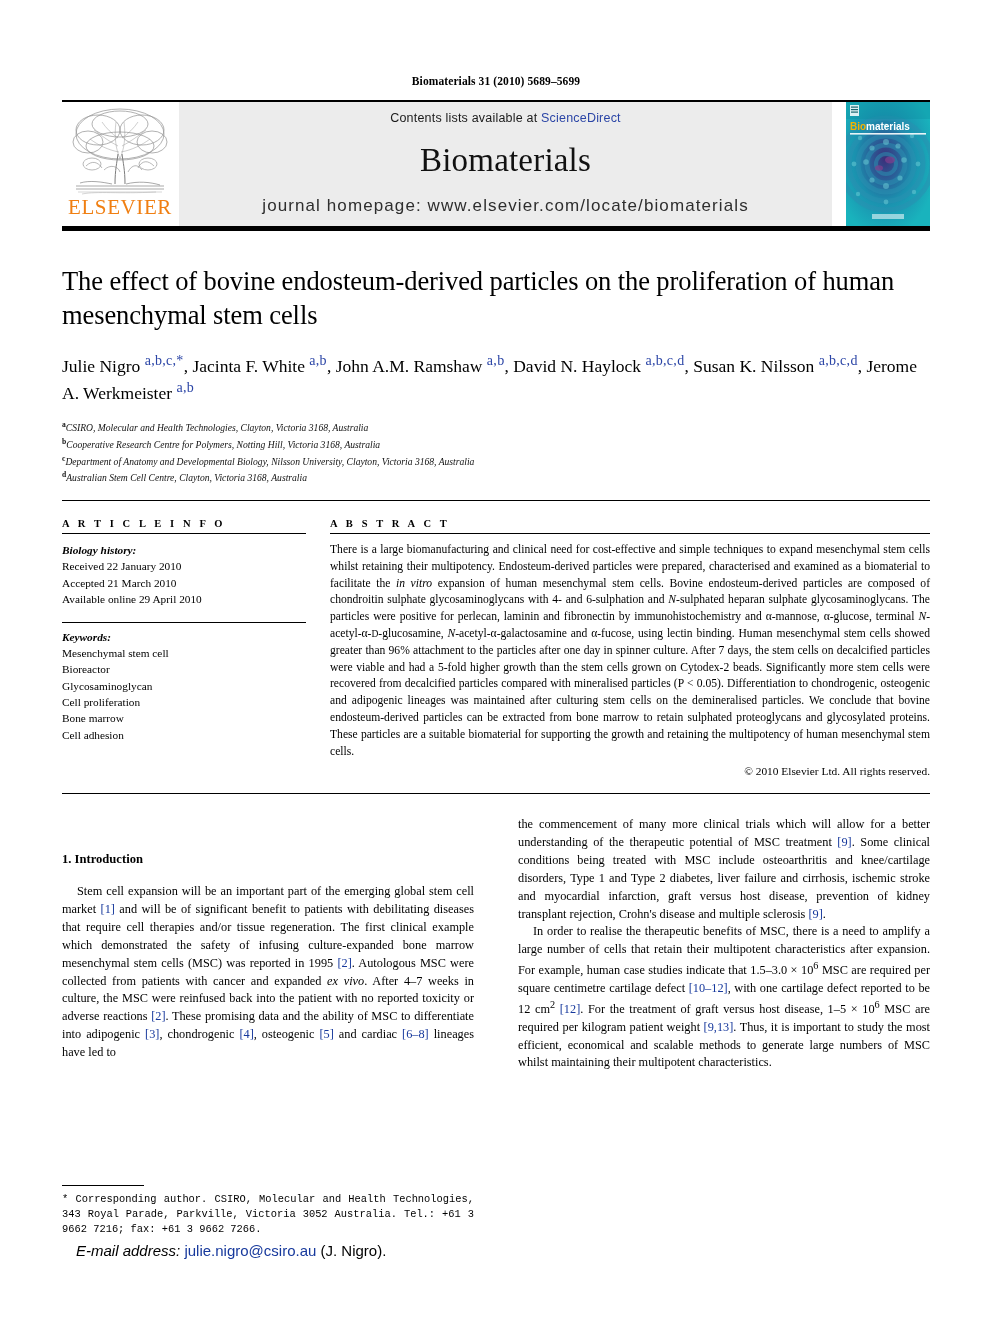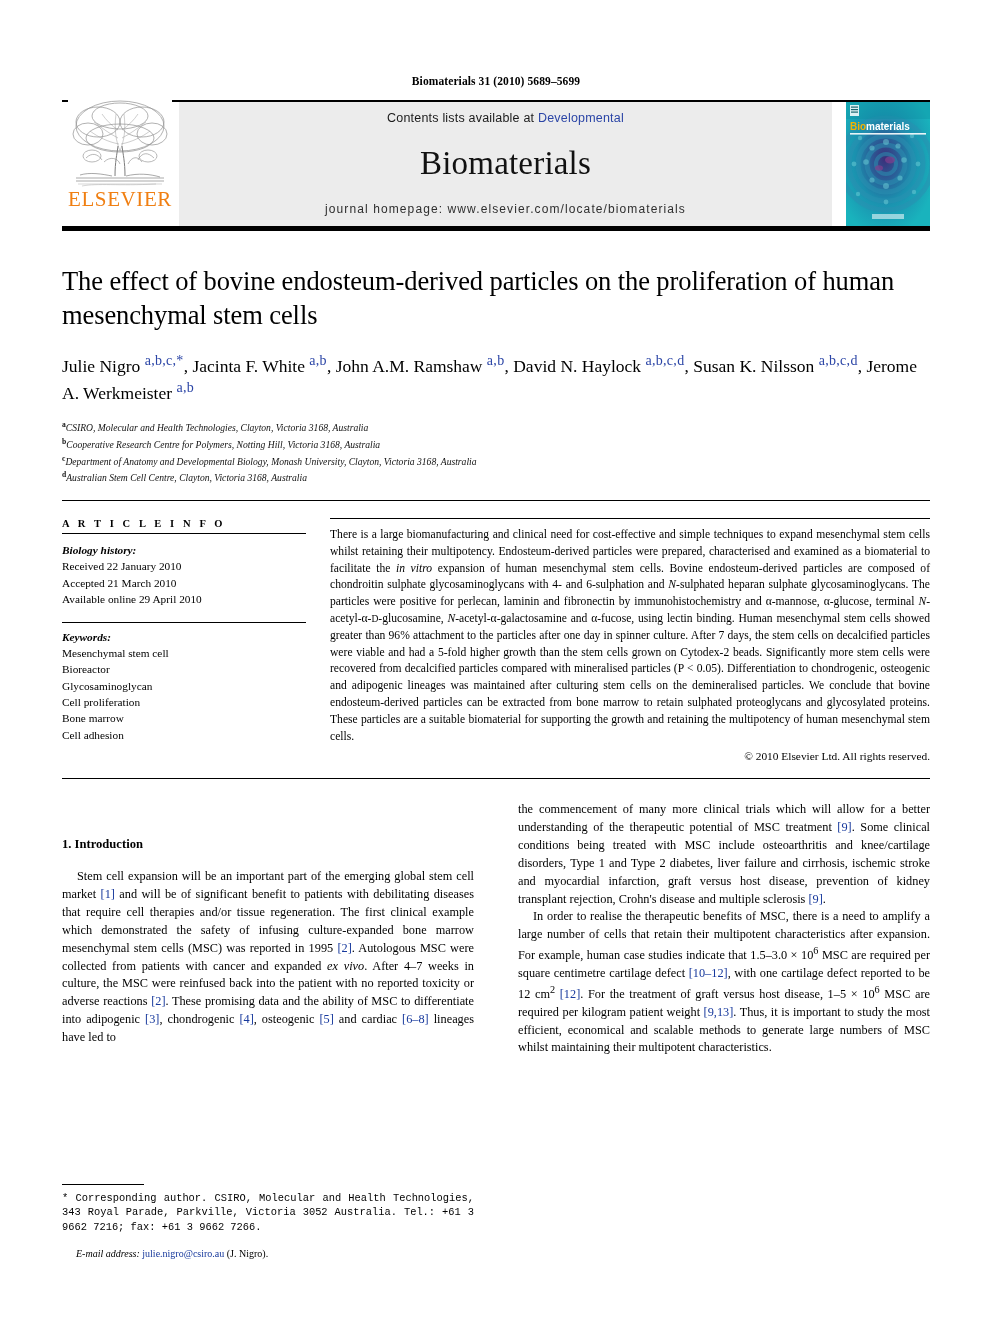--- a/index.html
+++ b/index.html
@@ -41,21 +41,21 @@
     align-items: stretch;
     height: 124px;
   }
   .elsevier-logo {
     width: 116px;
     flex: 0 0 116px;
     display: flex;
     flex-direction: column;
     align-items: center;
     justify-content: flex-end;
-    padding-bottom: 16px;
+    padding-bottom: 8px;
     box-sizing: border-box;
   }
   .tree-wrap { width: 104px; height: 92px; }
   .elsevier-word {
     font-family: "Liberation Serif", serif;
     font-size: 21px;
     letter-spacing: 0.6px;
     color: #f07f12;
     line-height: 1;
     margin-top: 1px;
@@ -83,21 +83,21 @@
   }
   .journal-name {
     font-family: "Liberation Serif", serif;
     font-size: 33px;
     color: #111;
     letter-spacing: 0.2px;
     line-height: 1;
   }
   .homepage-line {
     font-family: "Liberation Sans", sans-serif;
-    font-size: 12px;
+    font-size: 17px;
     color: #2e2e2e;
     letter-spacing: 1.1px;
   }
   .cover-thumb {
     width: 84px;
     flex: 0 0 84px;
     margin-left: 14px;
     position: relative;
     overflow: hidden;
     background: #0f8f9e;
@@ -258,25 +258,25 @@
     width: 82px;
     margin-bottom: 6px;
   }
   .fn-text {
     font-family: Liberation Mono, monospace;
     font-size: 10.4px;
     line-height: 1.42;
     text-align: justify;
   }
   .fn-email {
-    font-family: Liberation Serif, serif;
-    font-size: 10px;
+    font-family: Liberation Sans, sans-serif;
+    font-size: 15px;
     line-height: 1.42;
     text-indent: 14px;
-    margin-top: 12px;
+    margin-top: 3px;
   }
   .fn-email .it { font-style: italic; }
   .fn-email a, .fn-email .link { color: #16389c; text-decoration: none; }
   .issn-block {
     margin-top: 22px;
     font-family: "Liberation Serif", serif;
     font-size: 10.4px;
     line-height: 1.4;
   }
 </style>
@@ -334,21 +334,21 @@
             <path d="M10 88 H94"></path>
             <path d="M14 90 C30 87 50 90 88 88"></path>
           </g>
         </svg>
       </div>
       <div class="elsevier-word">ELSEVIER</div>
     </div>
 
     <div class="masthead-center">
       <div class="contents-line">
-        <span>Contents lists available at </span><span class="sd">Developmental</span>
+        <span>Contents lists available at </span><span class="sd">ScienceDirect</span>
       </div>
       <div class="journal-name">Biomaterials</div>
       <div class="homepage-line">journal homepage: www.elsevier.com/locate/biomaterials</div>
     </div>
 
     <div class="cover-thumb">
       <svg class="cover-inner" viewBox="0 0 84 124" width="84" height="124" xmlns="http://www.w3.org/2000/svg" preserveAspectRatio="none">
         <defs>
           <radialGradient id="rg" cx="46%" cy="46%" r="62%">
             <stop offset="0%" stop-color="#3b2f7a"></stop>
@@ -402,21 +402,21 @@
     </div>
   </div>
   <div class="masthead-rule"></div>
 
   <div class="title-block">
     <h1 class="article-title">The effect of bovine endosteum-derived particles on the proliferation of human mesenchymal stem cells</h1>
     <div class="authors" id="author-list"><span>Julie Nigro </span><sup>a,b,c,*</sup>, <span>Jacinta F. White </span><sup>a,b</sup>, <span>John A.M. Ramshaw </span><sup>a,b</sup>, <span>David N. Haylock </span><sup>a,b,c,d</sup>, <span>Susan K. Nilsson </span><sup>a,b,c,d</sup>, <span>Jerome A. Werkmeister </span><sup>a,b</sup></div>
     <div class="affils" id="affil-list">
         <div><span class="mark">a</span><span>CSIRO, Molecular and Health Technologies, Clayton, Victoria 3168, Australia</span></div>
         <div><span class="mark">b</span><span>Cooperative Research Centre for Polymers, Notting Hill, Victoria 3168, Australia</span></div>
-        <div><span class="mark">c</span><span>Department of Anatomy and Developmental Biology, Monash University, Clayton, Victoria 3168, Australia</span></div>
+        <div><span class="mark">c</span><span>Department of Anatomy and Developmental Biology, Nilsson University, Clayton, Victoria 3168, Australia</span></div>
         <div><span class="mark">d</span><span>Australian Stem Cell Centre, Clayton, Victoria 3168, Australia</span></div>
       </div>
   </div>
   <div class="rule-thin"></div>
 
   <div class="info-abstract">
 
     <div class="info-col">
       <div class="sec-head">A R T I C L E   I N F O</div>
       <div class="hr-black"></div>
@@ -433,20 +433,21 @@
           <div class="info-line">Mesenchymal stem cell</div>
           <div class="info-line">Bioreactor</div>
           <div class="info-line">Glycosaminoglycan</div>
           <div class="info-line">Cell proliferation</div>
           <div class="info-line">Bone marrow</div>
           <div class="info-line">Cell adhesion</div>
         </div>
     </div>
 
     <div class="abs-col">
+      <div class="sec-head">A B S T R A C T</div>
       <div class="hr-black"></div>
       <div class="abstract-body">There is a large biomanufacturing and clinical need for cost-effective and simple techniques to expand mesenchymal stem cells whilst retaining their multipotency. Endosteum-derived particles were prepared, characterised and examined as a biomaterial to facilitate the <i>in vitro</i> expansion of human mesenchymal stem cells. Bovine endosteum-derived particles are composed of chondroitin sulphate glycosaminoglycans with 4- and 6-sulphation and <i>N</i>-sulphated heparan sulphate glycosaminoglycans. The particles were positive for perlecan, laminin and fibronectin by immunohistochemistry and α-mannose, α-glucose, terminal <i>N</i>-acetyl-α-<span style="font-size:0.82em">D</span>-glucosamine, <i>N</i>-acetyl-α-galactosamine and α-fucose, using lectin binding. Human mesenchymal stem cells showed greater than 96% attachment to the particles after one day in spinner culture. After 7 days, the stem cells on decalcified particles were viable and had a 5-fold higher growth than the stem cells grown on Cytodex-2 beads. Significantly more stem cells were recovered from decalcified particles compared with mineralised particles (P &lt; 0.05). Differentiation to chondrogenic, osteogenic and adipogenic lineages was maintained after culturing stem cells on the demineralised particles. We conclude that bovine endosteum-derived particles can be extracted from bone marrow to retain sulphated proteoglycans and glycosylated proteins. These particles are a suitable biomaterial for supporting the growth and retaining the multipotency of human mesenchymal stem cells.</div>
       <div class="copyright">© 2010 Elsevier Ltd. All rights reserved.</div>
     </div>
   </div>
   <div class="rule-after-abs"></div>
 
   <div class="body-cols">
 
     <div class="col col-left">

